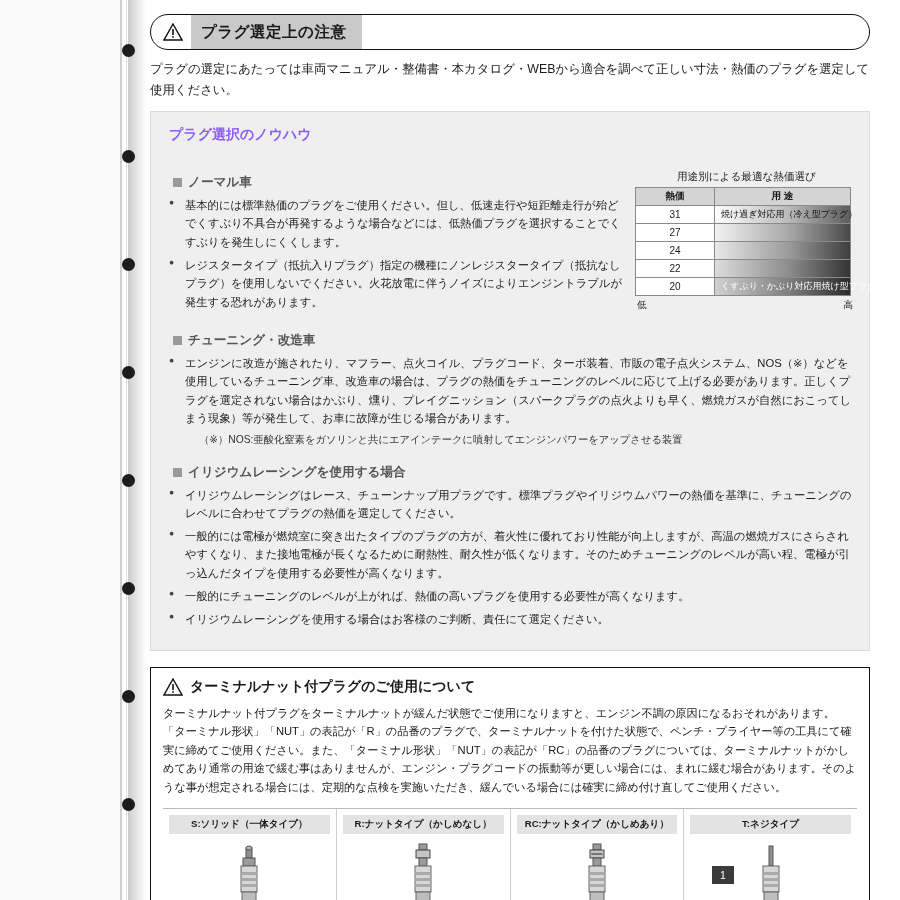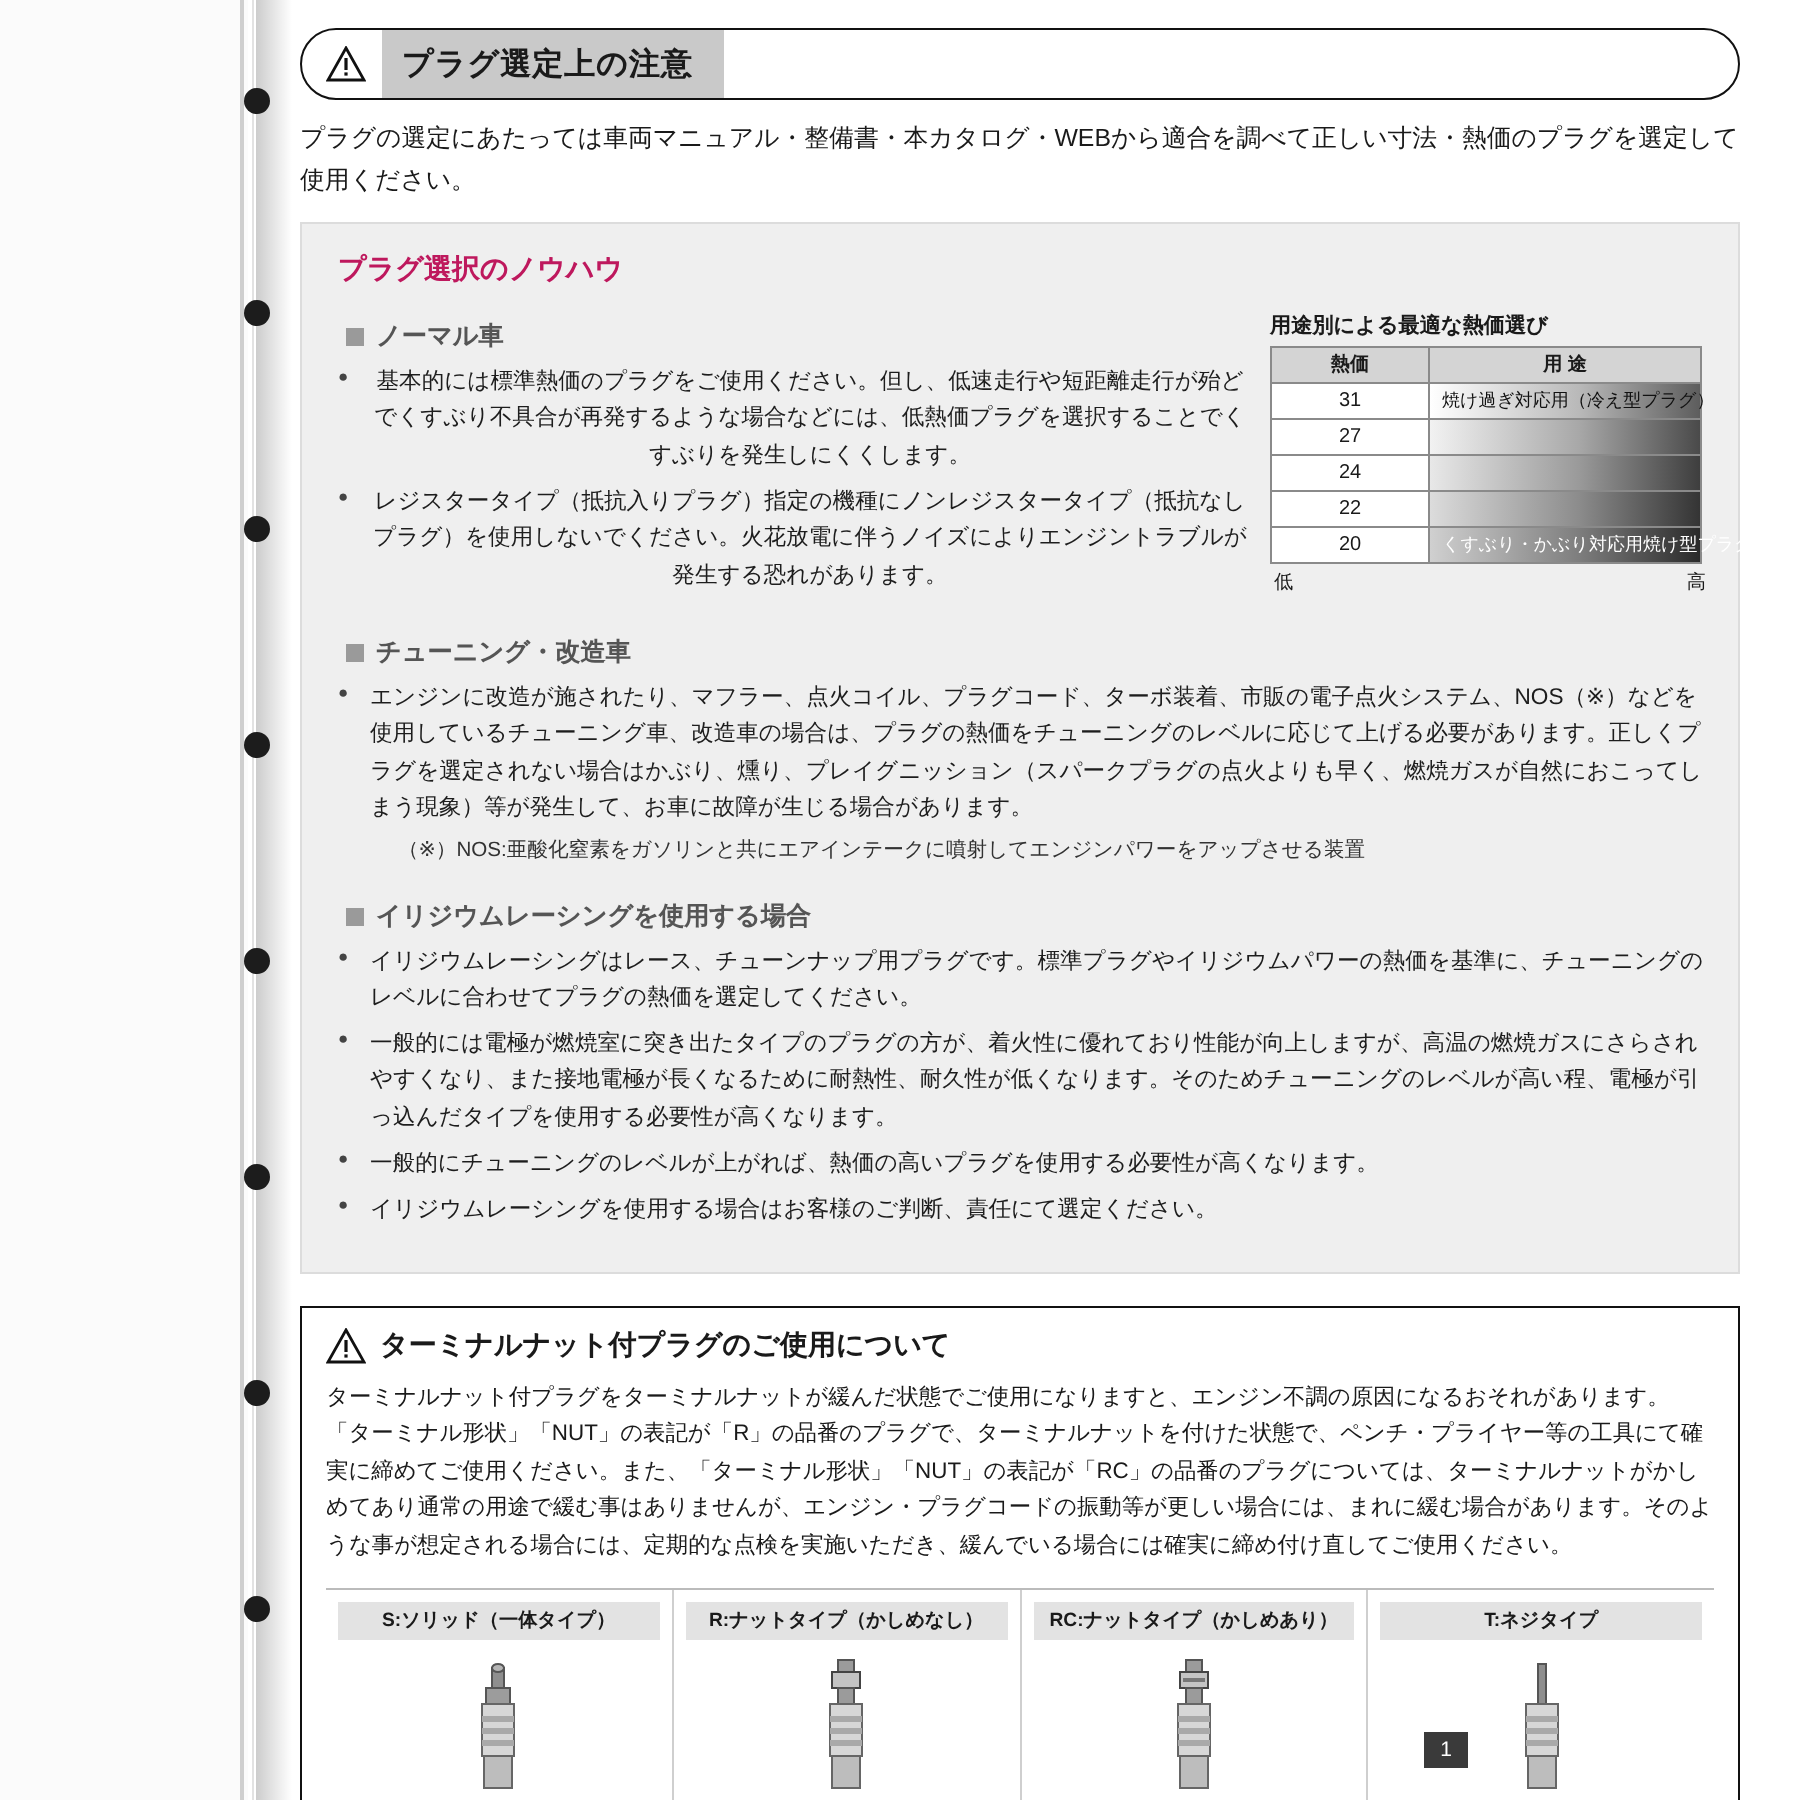--- a/index.html
+++ b/index.html
@@ -22,34 +22,34 @@
   .titlebar{position:relative;border:1.4px solid #111;border-radius:20px;height:34px;display:flex;align-items:center;padding-left:12px;background:#fff;}
   .warn-tri{width:20px;height:18px;position:relative;margin-right:8px;flex:0 0 auto;}
   .warn-tri svg{display:block;}
   .title-tab{background:#c9c9c9;height:34px;display:flex;align-items:center;padding:0 16px 0 10px;border-radius:0 0 0 0;}
   .title-text{font-size:15.5px;font-weight:bold;letter-spacing:.5px;}
 
   .lead{margin-top:9px;font-size:12.4px;line-height:1.7;}
 
   
   .panel{margin-top:10px;background:#efefef;border:1px solid #dcdcdc;padding:12px 14px 16px 14px;position:relative;}
-  .panel-h{font-size:14px;font-weight:bold;color:#be185d;margin:2px 0 8px 4px;}
+  .panel-h{font-size:14px;font-weight:bold;color:#8b5cf6;margin:2px 0 22px 4px;}
   .sec-h{font-size:12.6px;font-weight:bold;color:#555;margin:8px 0 5px 8px;display:flex;align-items:center;}
   .sq{width:9px;height:9px;background:#9a9a9a;display:inline-block;margin-right:6px;}
   .bullets{margin:0;padding:0;list-style:none;}
   .bullets li{position:relative;font-size:11.3px;line-height:1.62;padding-left:20px;margin-bottom:5px;color:#1d1d1d;}
   .bullets li:before{content:"●";position:absolute;left:4px;top:0;font-size:8.5px;color:#444;}
   .note{font-size:10.3px;color:#333;padding-left:34px;margin:2px 0 6px 0;line-height:1.5;}
 
   .cols{display:flex;gap:10px;}
-  .col-left{flex:1 1 auto;text-align:center;}
+  .col-left{flex:1 1 auto;}
   .col-right{flex:0 0 216px;padding-top:4px;}
 
   
-  .hr-title{font-size:10.6px;font-weight:bold;margin-bottom:3px;}
+  .hr-title{font-size:10.6px;font-weight:normal;margin-bottom:3px;margin-left:42px;}
   table.hr{border-collapse:collapse;width:216px;font-size:10px;background:#fff;}
   table.hr th,table.hr td{border:1px solid #8a8a8a;text-align:center;padding:2px 17px;}
   table.hr th{background:#d4d4d4;font-weight:bold;font-size:9.6px;}
   table.hr td.num{width:44px;background:#fff;}
   table.hr td.band{padding:0;height:17px;position:relative;}
   .band-inner{position:absolute;inset:0;}
   .b1{background:linear-gradient(to right,#ffffff 0%,#b9b9b9 55%,#5d5d5d 100%);}
   .b2{background:linear-gradient(to right,#f2f2f2 0%,#a8a8a8 55%,#4a4a4a 100%);}
   .b3{background:linear-gradient(to right,#e8e8e8 0%,#9a9a9a 55%,#3e3e3e 100%);}
   .b4{background:linear-gradient(to right,#dcdcdc 0%,#8c8c8c 55%,#343434 100%);}

